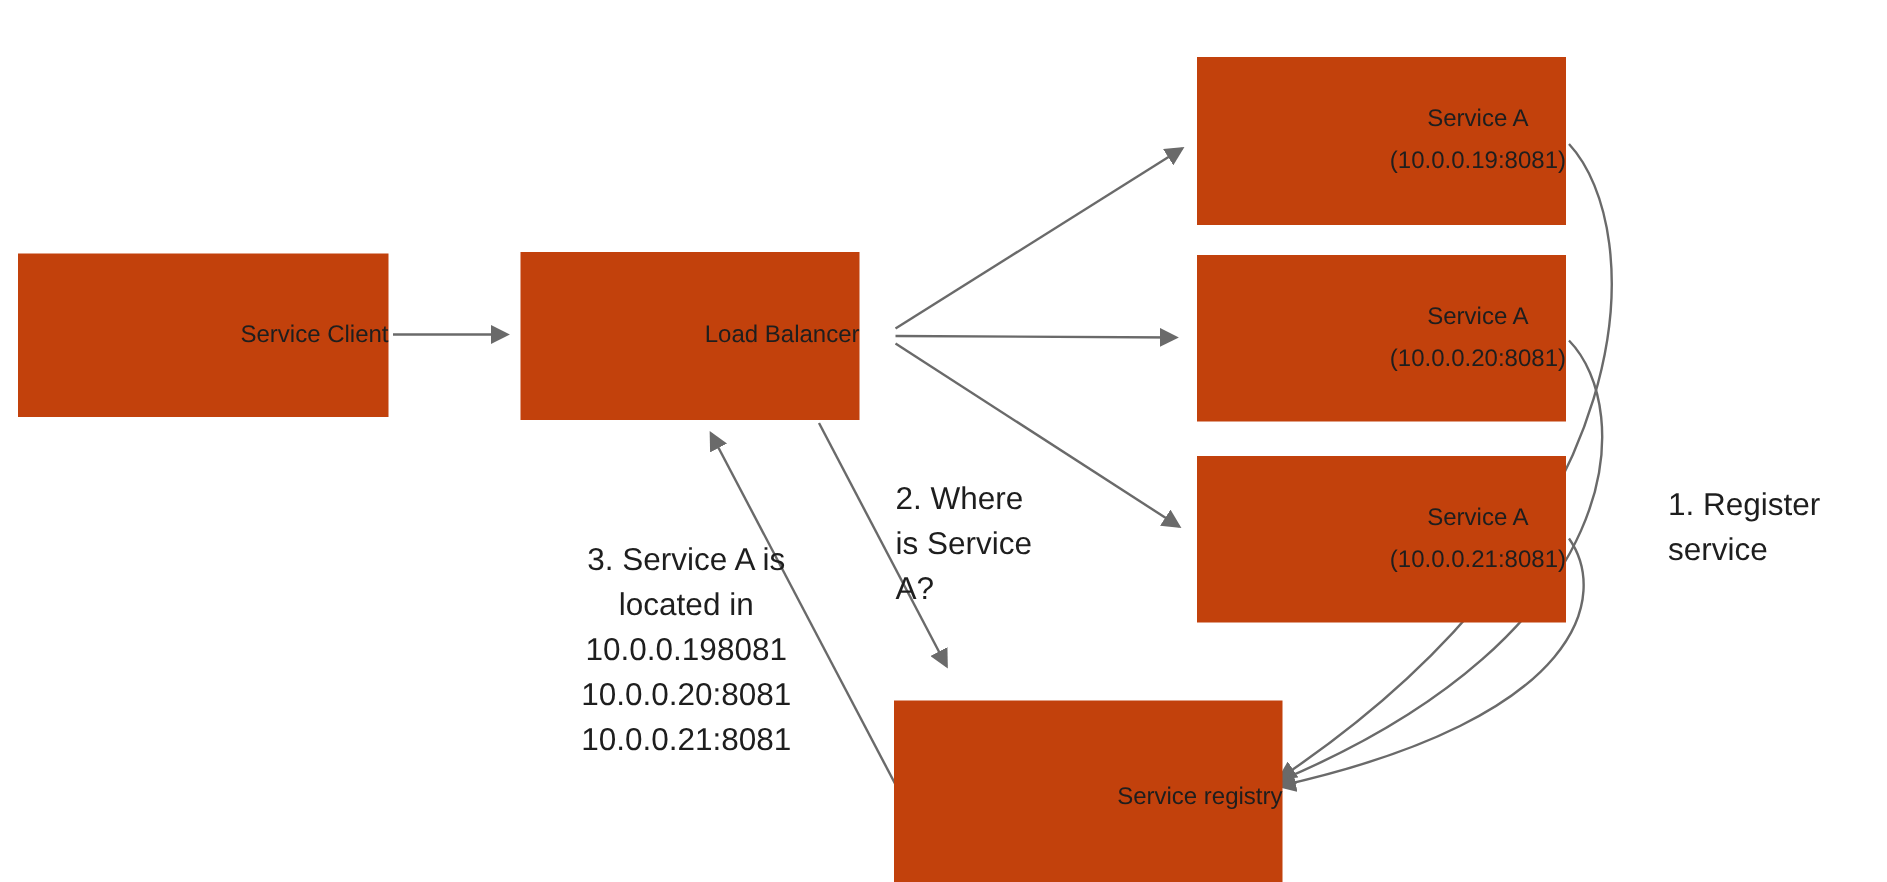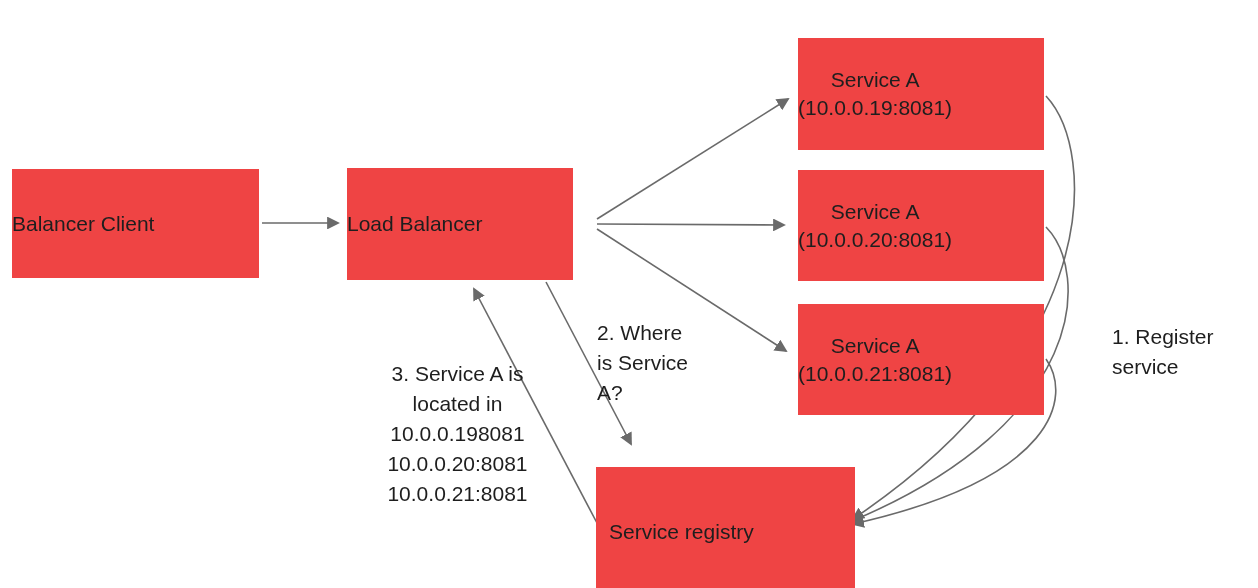--- a/index.html
+++ b/index.html
@@ -12,26 +12,26 @@
     font-family: "Liberation Sans", sans-serif;
     color: #1e1e1e;
   }
   .arrows-svg {
     position: absolute;
     left: 0; top: 0;
     width: 1258px; height: 588px;
   }
   .node {
     position: absolute;
-    background: #ef4444;
+    background: #c2410c;
     display: flex;
     align-items: center;
-    justify-content: flex-start;
+    justify-content: flex-end;
     text-align: center;
-    font-size: 21px;
+    font-size: 16px;
     line-height: 28px;
     color: #1e1e1e;
   }
   .node span { white-space: pre-line; }
   .note {
     position: absolute;
     font-size: 21px;
     line-height: 30px;
     white-space: pre-line;
     color: #1e1e1e;
@@ -64,21 +64,21 @@
       <path d="M597,229 L786,351" marker-end="url(#ah)"></path>
       <path d="M546,282 L631,444" marker-end="url(#ah)"></path>
       <path d="M597,523 L474,289" marker-end="url(#ah)"></path>
       <path d="M1046,96 C1098,152 1102,352 853,519" marker-end="url(#ah)"></path>
       <path d="M1046,227 C1090,272 1088,422 852,521" marker-end="url(#ah)"></path>
       <path d="M1046,359 C1072,396 1058,478 853,524" marker-end="url(#ah)"></path>
     </g>
   </svg>
 
   <div class="node" id="node-service-client">
-    <span>Balancer Client</span>
+    <span>Service Client</span>
   </div>
 
   <div class="node" id="node-load-balancer">
     <span>Load Balancer</span>
   </div>
 
   <div class="node" id="node-service-a-1">
     <span>Service A
 (10.0.0.19:8081)</span>
   </div>

